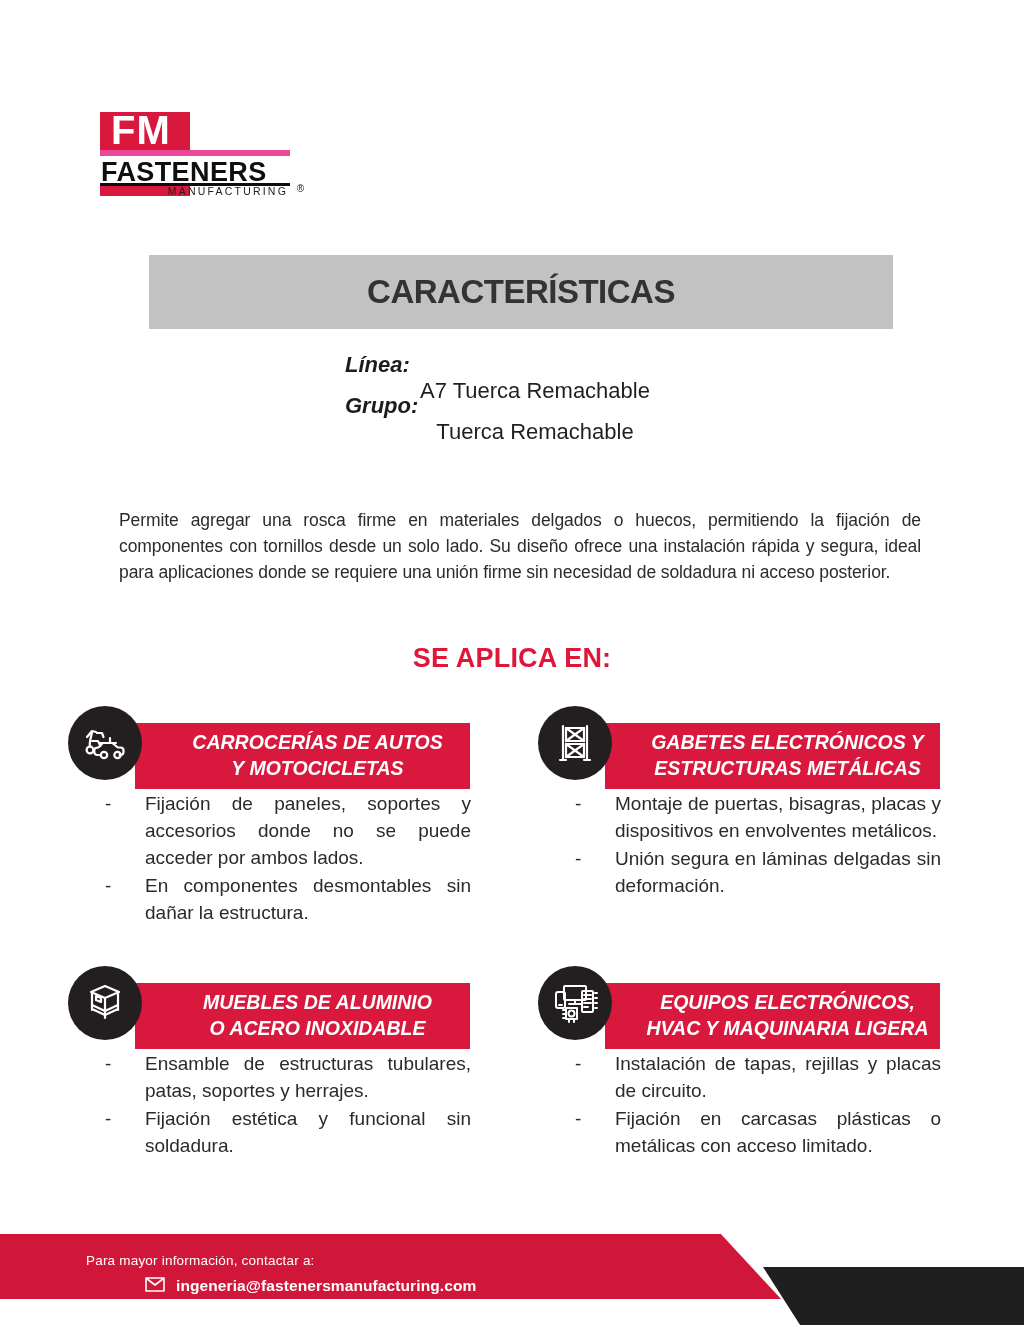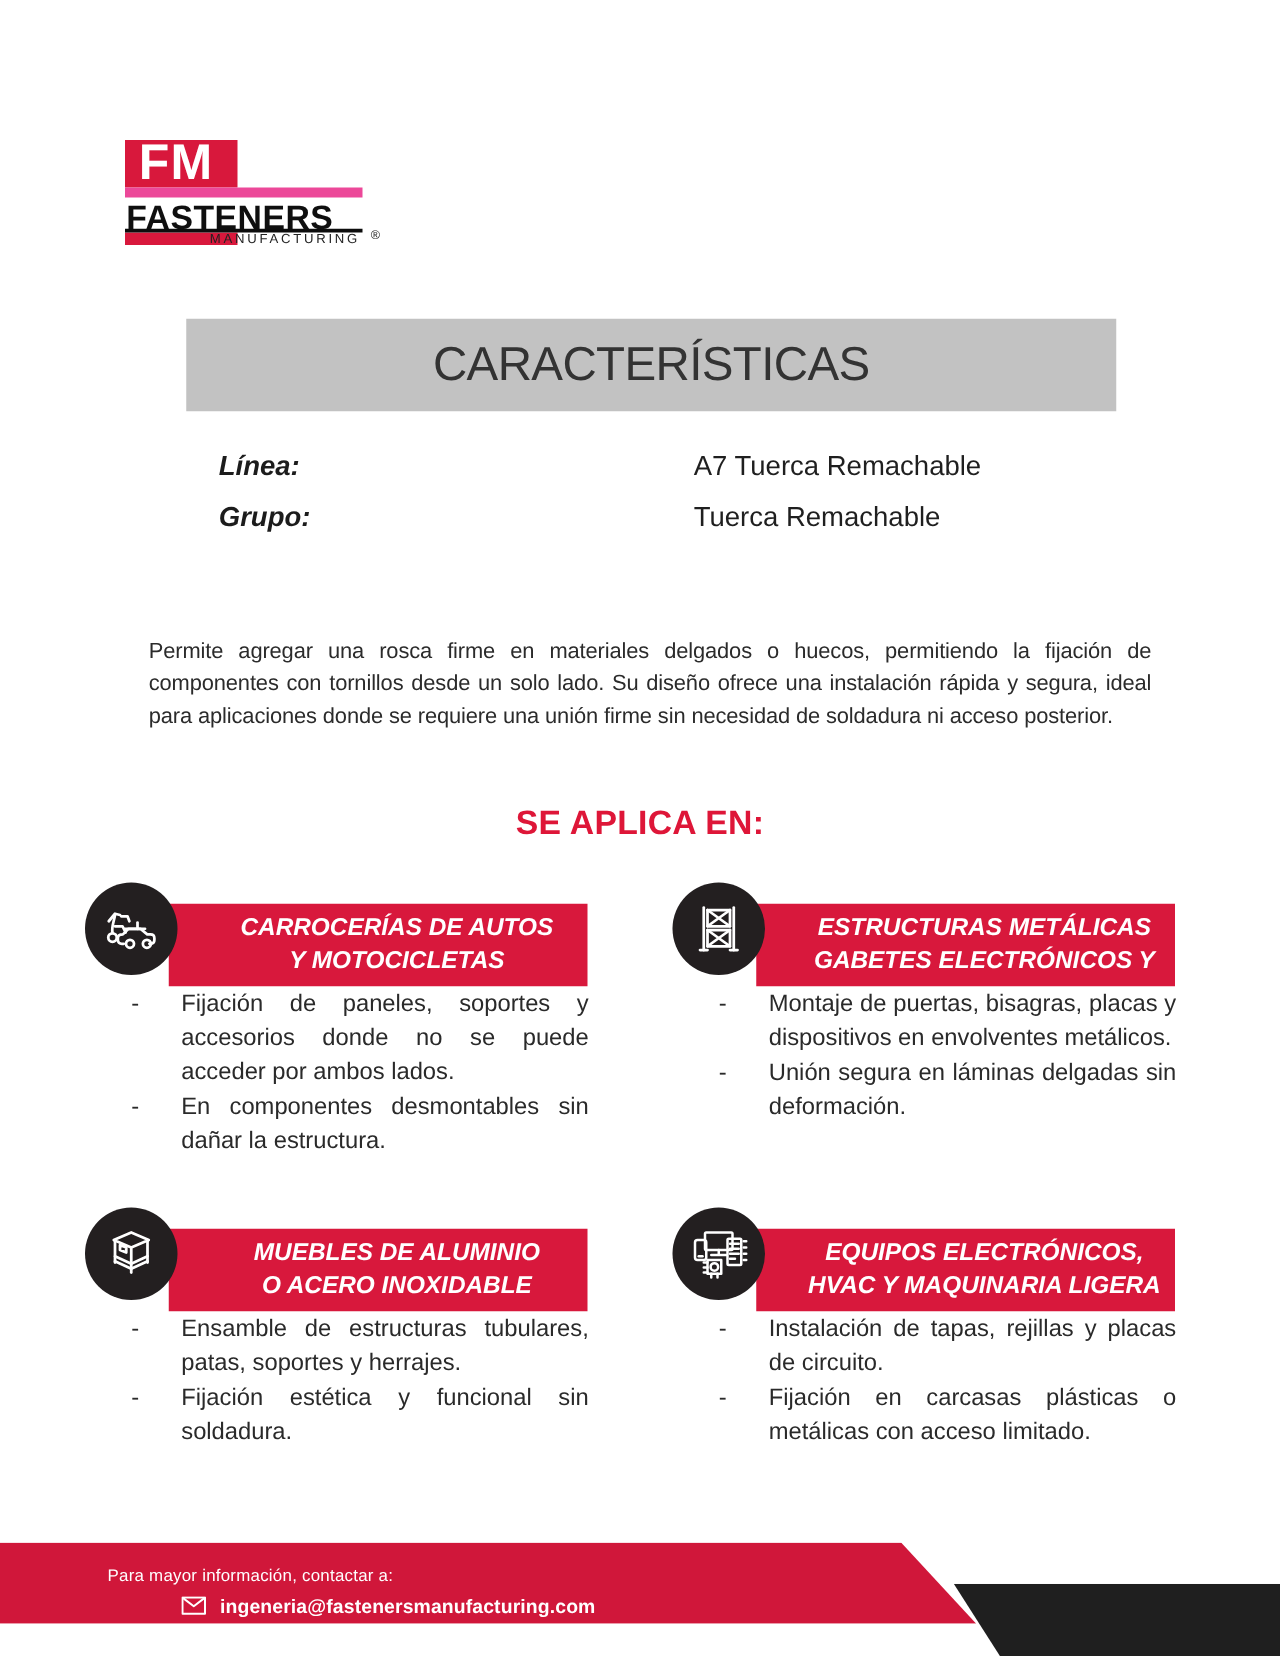--- a/index.html
+++ b/index.html
@@ -14,36 +14,36 @@
   }
   *{margin:0;padding:0;box-sizing:border-box;}
   html,body{background:#fff;}
   body{font-family:"Liberation Sans",sans-serif;}
   .page{position:relative;width:1024px;height:1325px;background:#ffffff;overflow:hidden;padding-left:28px;}
 
   
   .logo{position:absolute;left:100px;top:112px;width:190px;height:84px;}
   .logo-red{position:absolute;left:0;top:0;width:90px;height:84px;background:var(--accent-red);}
   .logo-fm{position:absolute;left:11px;top:-4px;color:#fff;font-size:40px;font-weight:800;letter-spacing:1px;}
-  .logo-band{position:absolute;left:0;top:38px;width:190px;height:36px;background:#fff;border-top:8px solid #ec4899;border-bottom:3px solid #0d0d0d;}
+  .logo-band{position:absolute;left:0;top:38px;width:190px;height:36px;background:#fff;border-top:6px solid #ec4899;border-bottom:3px solid #0d0d0d;}
   .logo-fasteners{position:absolute;left:1px;top:1px;font-size:27px;font-weight:800;color:#0f0f0f;letter-spacing:0.4px;white-space:nowrap;}
   .logo-mfg{position:absolute;right:2px;bottom:-1px;font-size:10.5px;font-weight:500;color:#222;letter-spacing:2.2px;}
   .logo-reg{position:absolute;right:-14px;bottom:2px;font-size:10px;color:#222;}
 
   
   .titles{position:absolute;left:310px;top:100px;width:640px;text-align:center;color:#131313;}
   .title-main{font-size:38px;font-weight:800;letter-spacing:-0.5px;}
   .title-sub{font-size:29px;font-weight:800;letter-spacing:-0.5px;margin-top:10px;}
 
   
   .gray-bar{position:absolute;left:149px;top:255px;width:744px;height:74px;background:var(--gray-bar);
     display:flex;align-items:center;justify-content:center;}
-  .gray-bar-text{font-size:38px;font-weight:400;color:#333;letter-spacing:-0.5px;}
+  .gray-bar-text{font-size:33px;font-weight:700;color:#333;letter-spacing:-0.5px;}
   .char-rows{position:absolute;left:175px;top:352px;width:720px;}
-  .char-row{display:flex;height:41px;align-items:center;}
+  .char-row{display:flex;height:41px;align-items:center;flex-direction:column;}
   .char-label{width:380px;font-size:22px;font-weight:700;font-style:italic;color:var(--text-dark);}
   .char-value{font-size:22px;font-weight:400;color:#1F1F1F;}
 
   .description{position:absolute;left:119px;top:507px;width:802px;font-size:17.5px;line-height:26px;
     text-align:justify;color:var(--text-body);letter-spacing:-0.1px;}
 
   
   .apply-heading{position:absolute;left:0;top:643px;width:1024px;text-align:center;
     color:var(--heading-red);font-size:27px;font-weight:800;letter-spacing:0.2px;}
 
@@ -128,22 +128,22 @@
       </svg>
     </div>
     <ul class="bullets">
       <li><span class="dash">-</span><span>Fijación de paneles, soportes y accesorios donde no se puede acceder por ambos lados.</span></li>
       <li><span class="dash">-</span><span>En componentes desmontables sin dañar la estructura.</span></li>
     </ul>
   </section>
 
   <section class="app-card card-2">
     <div class="app-banner">
+      <div>GABETES ELECTRÓNICOS Y</div>
       <div>ESTRUCTURAS METÁLICAS</div>
-      <div>GABETES ELECTRÓNICOS Y</div>
     </div>
     <div class="app-circle">
       <svg viewBox="0 0 48 48" fill="none" stroke="#ffffff" stroke-width="2.2" stroke-linecap="round" stroke-linejoin="round">
         <path d="M12 7 V41"></path>
           <path d="M36 7 V41"></path>
         <path d="M9 41 h6"></path>
           <path d="M33 41 h6"></path>
         <rect x="15" y="9" width="18" height="13"></rect>
         <path d="M15 9 L33 22 M33 9 L15 22"></path>
         <rect x="15" y="25" width="18" height="13"></rect>

